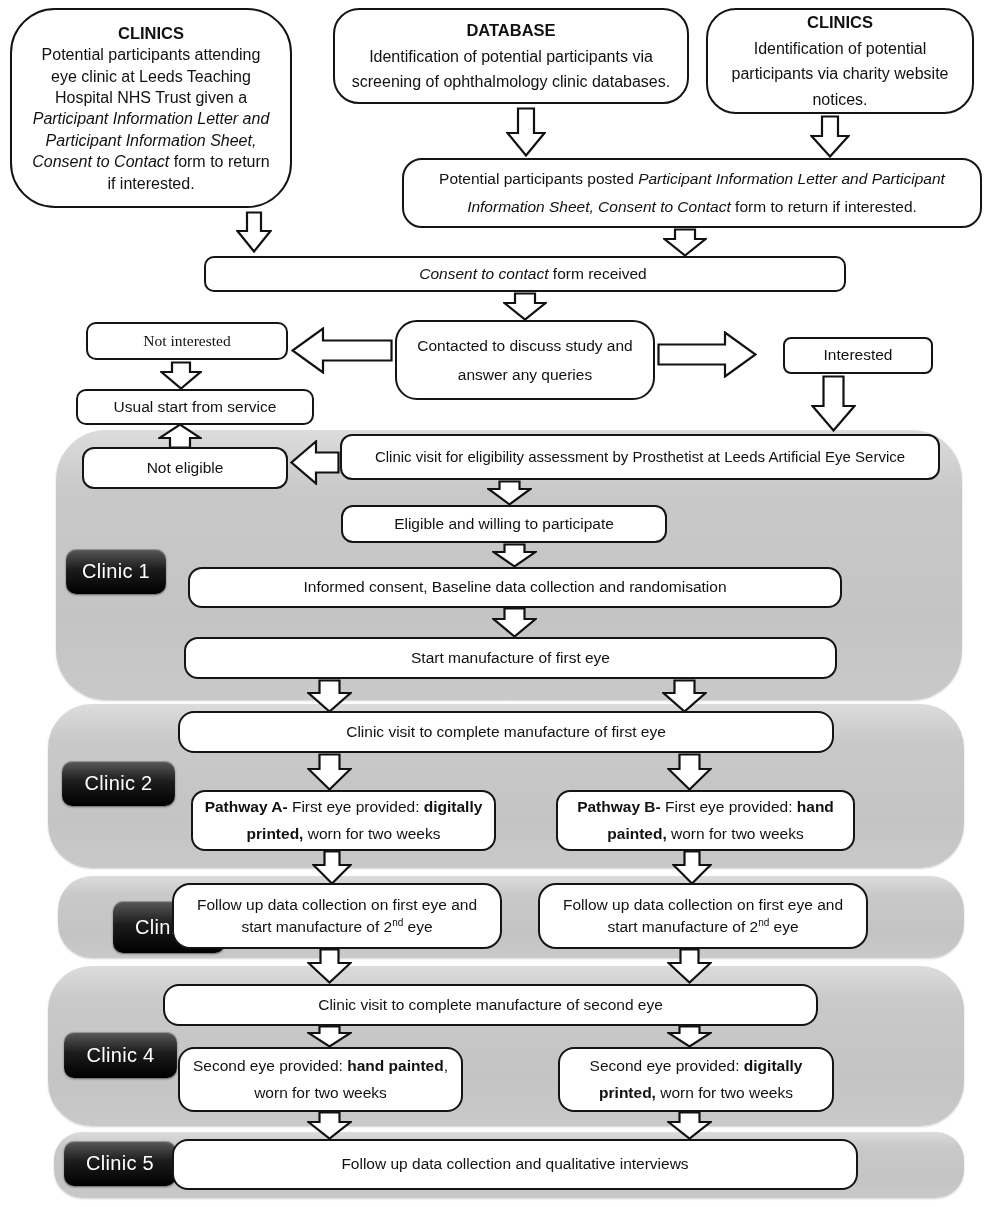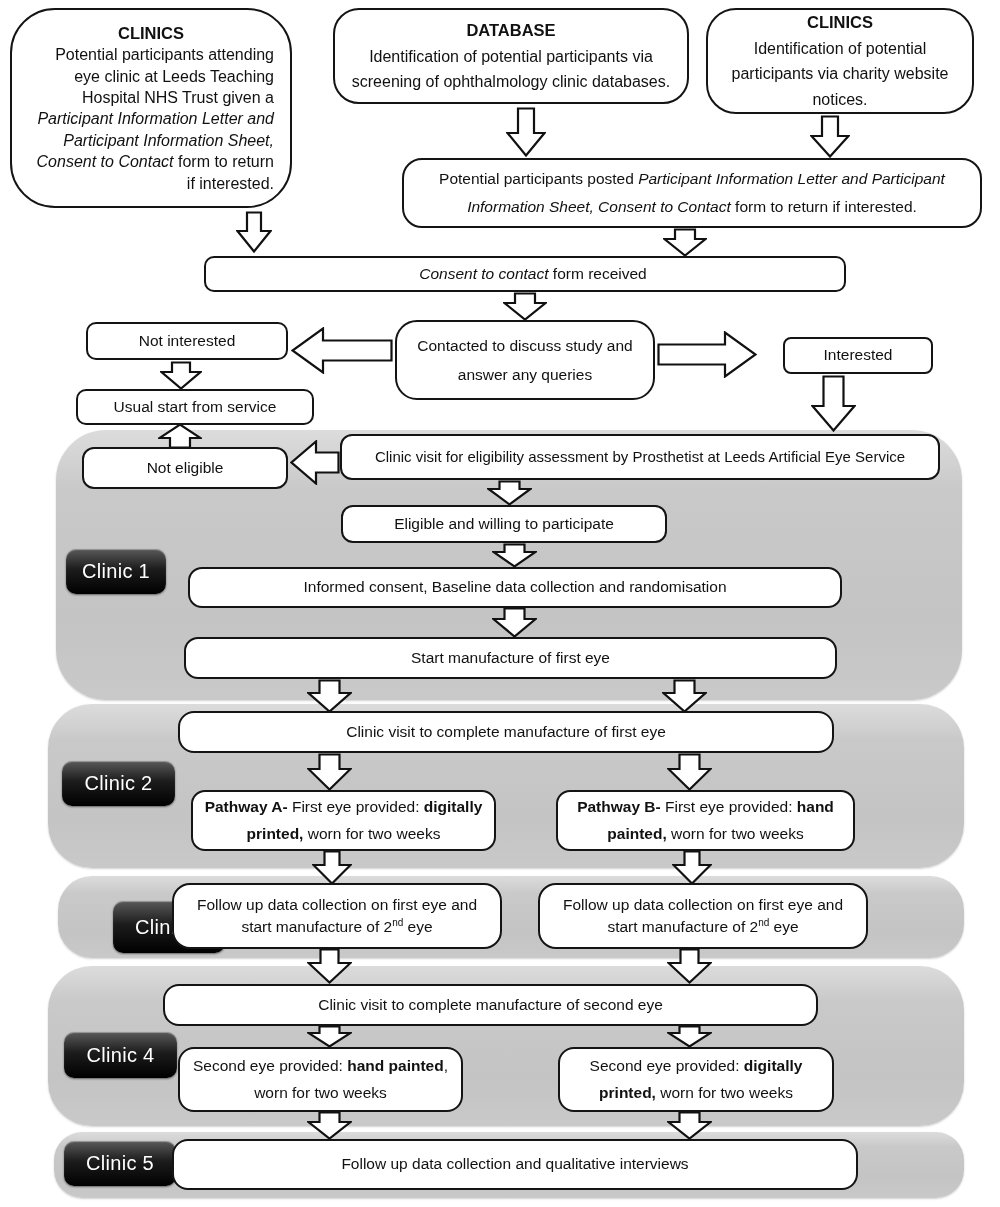--- a/index.html
+++ b/index.html
@@ -175,21 +175,21 @@
       </svg>
     </div>
   <div class="arrow" style="left:667px;top:1111px;width:45px;height:29px;">
       <svg width="45" height="29" viewBox="0 0 45 29">
         <polygon points="12.5,1.5 32.5,1.5 32.5,11 43.5,11 22.5,27.5 1.5,11 12.5,11" fill="#ffffff" stroke="#111111" stroke-width="2.2" stroke-linejoin="miter"></polygon>
       </svg>
     </div>
 
   <div class="box" style="left:10px;top:8px;width:282px;height:200px;border-radius:45px;padding:6px 16px;">
     <div class="bold fs-lg">CLINICS</div>
-    <div class="fs-md" style="line-height:1.34;text-align:right;"><span>Potential participants attending eye clinic at Leeds Teaching Hospital NHS Trust given a </span><span class="it">Participant Information Letter and Participant Information Sheet, Consent to Contact</span><span> form to return if interested.</span></div>
+    <div class="fs-md" style="line-height:1.34;"><span>Potential participants attending eye clinic at Leeds Teaching Hospital NHS Trust given a </span><span class="it">Participant Information Letter and Participant Information Sheet, Consent to Contact</span><span> form to return if interested.</span></div>
   </div>
 
   <div class="box lh-md" style="left:333px;top:8px;width:356px;height:96px;border-radius:26px;">
     <div class="bold fs-lg">DATABASE</div>
     <div class="fs-md">Identification of potential participants via screening of ophthalmology clinic databases.</div>
   </div>
 
   <div class="box lh-md" style="left:706px;top:8px;width:268px;height:106px;border-radius:30px;">
     <div class="bold fs-lg">CLINICS</div>
     <div class="fs-md">Identification of potential participants via charity website notices.</div>
@@ -200,21 +200,21 @@
   </div>
 
   <div class="box" style="left:204px;top:256px;width:642px;height:36px;border-radius:10px;padding-left:24px;">
     <div><span class="it">Consent to contact</span><span> form received</span></div>
   </div>
 
   <div class="box lh-xl" style="left:395px;top:320px;width:260px;height:80px;border-radius:22px;justify-content:center;">
     <div>Contacted to discuss study and answer any queries</div>
   </div>
 
-  <div class="box" style="left:86px;top:322px;width:202px;height:38px;border-radius:10px;">
+  <div class="box" style="left:86px;top:322px;width:202px;height:38px;border-radius:10px;font-family:Liberation Serif, serif;">
     <div>Not interested</div>
   </div>
 
   <div class="box" style="left:76px;top:389px;width:238px;height:36px;border-radius:10px;">
     <div>Usual start from service</div>
   </div>
 
   <div class="box" style="left:759px;top:337px;width:150px;height:37px;border-radius:8px;margin-left:24px;">
     <div>Interested</div>
   </div>

